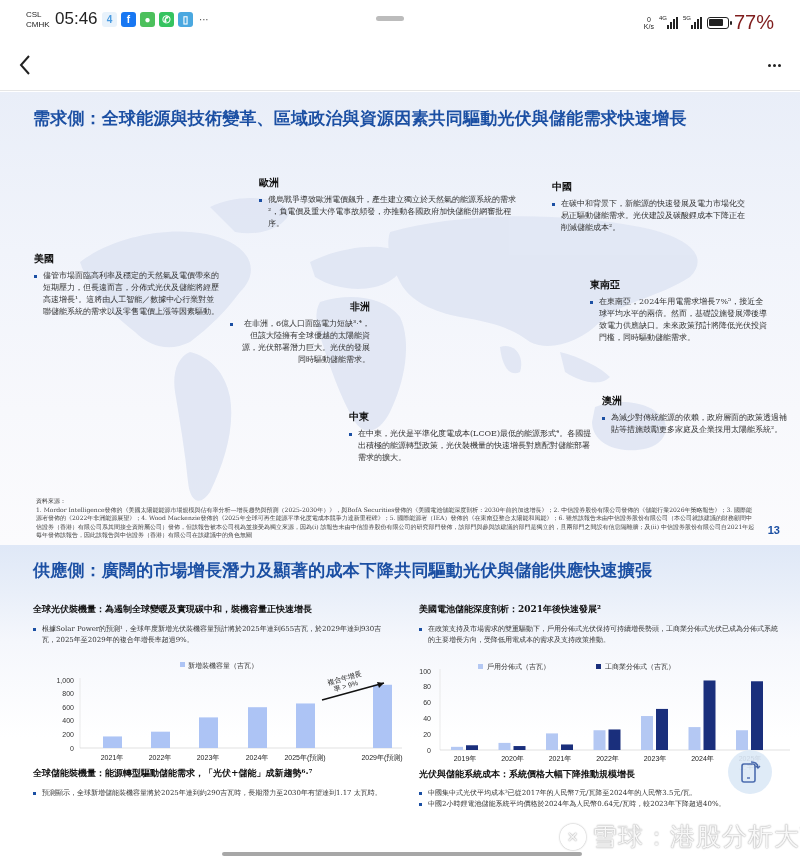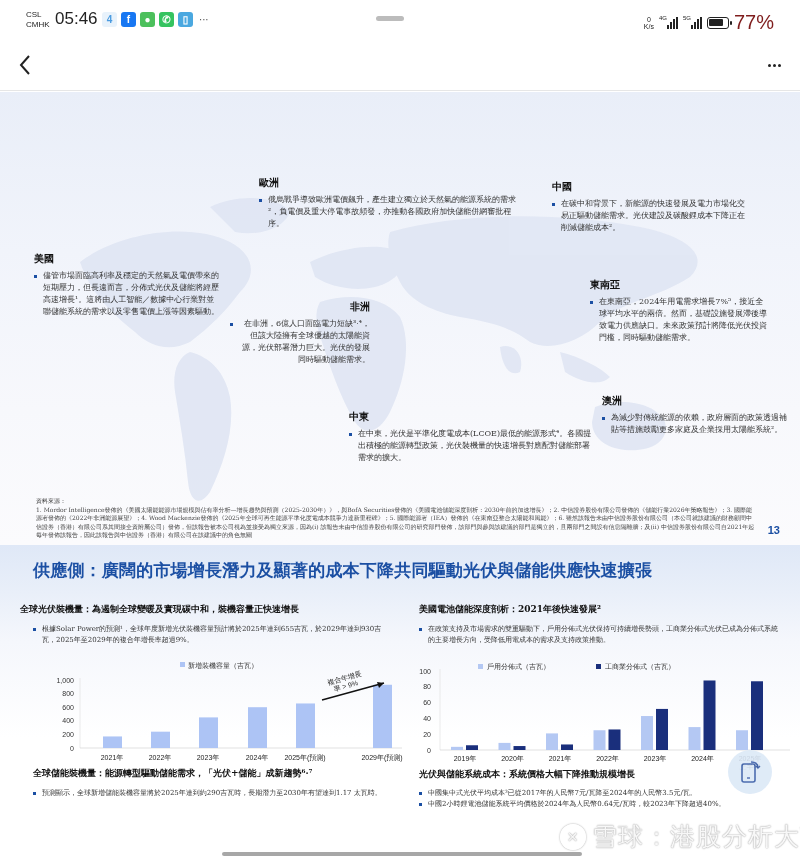--- a/index.html
+++ b/index.html
@@ -109,20 +109,21 @@
     </svg>
   </div>
   <div class="more">
     <i></i>
       <i></i>
       <i></i>
   </div>
 </div>
 
 <div class="slide1">
+  <div class="slide-title">需求側：全球能源與技術變革、區域政治與資源因素共同驅動光伏與儲能需求快速增長</div>
 
   <svg class="map" viewBox="0 0 740 380">
     <g fill="#dfe5f3" opacity="0.85">
       <path d="M40,110 C80,80 150,70 190,90 C210,100 220,120 200,140 C185,160 170,175 150,190 C130,200 110,195 95,180 C70,160 50,140 40,110 Z"></path>
       <path d="M170,55 C200,40 240,45 250,60 C245,75 220,85 195,80 Z"></path>
       <path d="M150,200 C170,205 185,220 190,245 C195,275 185,310 170,340 C160,355 150,350 148,330 C145,300 140,270 135,240 C132,220 138,205 150,200 Z"></path>
       <path d="M270,110 C300,95 340,90 360,100 C370,115 355,130 335,135 C315,140 290,135 275,125 Z"></path>
       <path d="M280,150 C310,140 345,145 360,165 C372,190 365,230 350,260 C340,280 325,285 315,270 C300,245 290,215 282,190 C276,175 274,160 280,150 Z"></path>
       <path d="M350,80 C420,60 520,60 600,75 C650,85 670,105 650,125 C620,145 580,150 560,170 C540,190 510,200 490,190 C470,175 450,170 420,165 C395,160 370,150 360,130 C352,115 345,95 350,80 Z"></path>
       <path d="M460,195 C475,190 485,205 480,220 C470,225 462,215 460,195 Z"></path>
@@ -177,21 +178,21 @@
   <div class="sources">
     <span class="src-title">資料來源：</span>
     <span>1. Mordor Intelligence發佈的《美國太陽能能源市場規模與佔有率分析—增長趨勢與預測（2025-2030年）》，與BofA Securities發佈的《美國電池儲能深度剖析：2030年前的加速增長》；2. 中信證券股份有限公司發佈的《儲能行業2026年策略報告》；3. 國際能源署發佈的《2022年非洲能源展望》；4. Wood Mackenzie發佈的《2025年全球可再生能源平準化度電成本競爭力達新里程碑》；5. 國際能源署（IEA）發佈的《在東南亞整合太陽能和風能》；6. 雖然該報告未由中信證券股份有限公司（本公司就該建議的財務顧問中信證券（香港）有限公司系其間接全資附屬公司）發佈，但該報告被本公司視為並接受為獨立來源，因為(i) 該報告未由中信證券股份有限公司的研究部門發佈，該部門與參與該建議的部門是獨立的，且兩部門之間設有信息隔離牆；及(ii) 中信證券股份有限公司自2021年起每年發佈該報告，因此該報告與中信證券（香港）有限公司在該建議中的角色無關</span>
   </div>
   <div class="page-num">13</div>
 </div>
 
 <div class="slide2">
   <div class="slide-title">供應側：廣闊的市場增長潛力及顯著的成本下降共同驅動光伏與儲能供應快速擴張</div>
 
-  <div class="panel-title" style="left:20px;top:58px;">全球光伏裝機量：為遏制全球變暖及實現碳中和，裝機容量正快速增長</div>
+  <div class="panel-title" style="left:33px;top:58px;">全球光伏裝機量：為遏制全球變暖及實現碳中和，裝機容量正快速增長</div>
   <div class="panel-text" style="left:33px;top:71px;width:360px;">
     <div class="bl">
         <span>根據Solar Power的預測¹，全球年度新增光伏裝機容量預計將於2025年達到655吉瓦，於2029年達到930吉瓦，2025年至2029年的複合年增長率超過9%。</span>
       </div>
   </div>
 
   <div class="panel-title" style="left:419px;top:58px;">美國電池儲能深度剖析：2021年後快速發展²</div>
   <div class="panel-text" style="left:419px;top:71px;width:365px;">
     <div class="bl">
         <span>在政策支持及市場需求的雙重驅動下，戶用分佈式光伏保持可持續增長勢頭，工商業分佈式光伏已成為分佈式系統的主要增長方向，受降低用電成本的需求及支持政策推動。</span>

